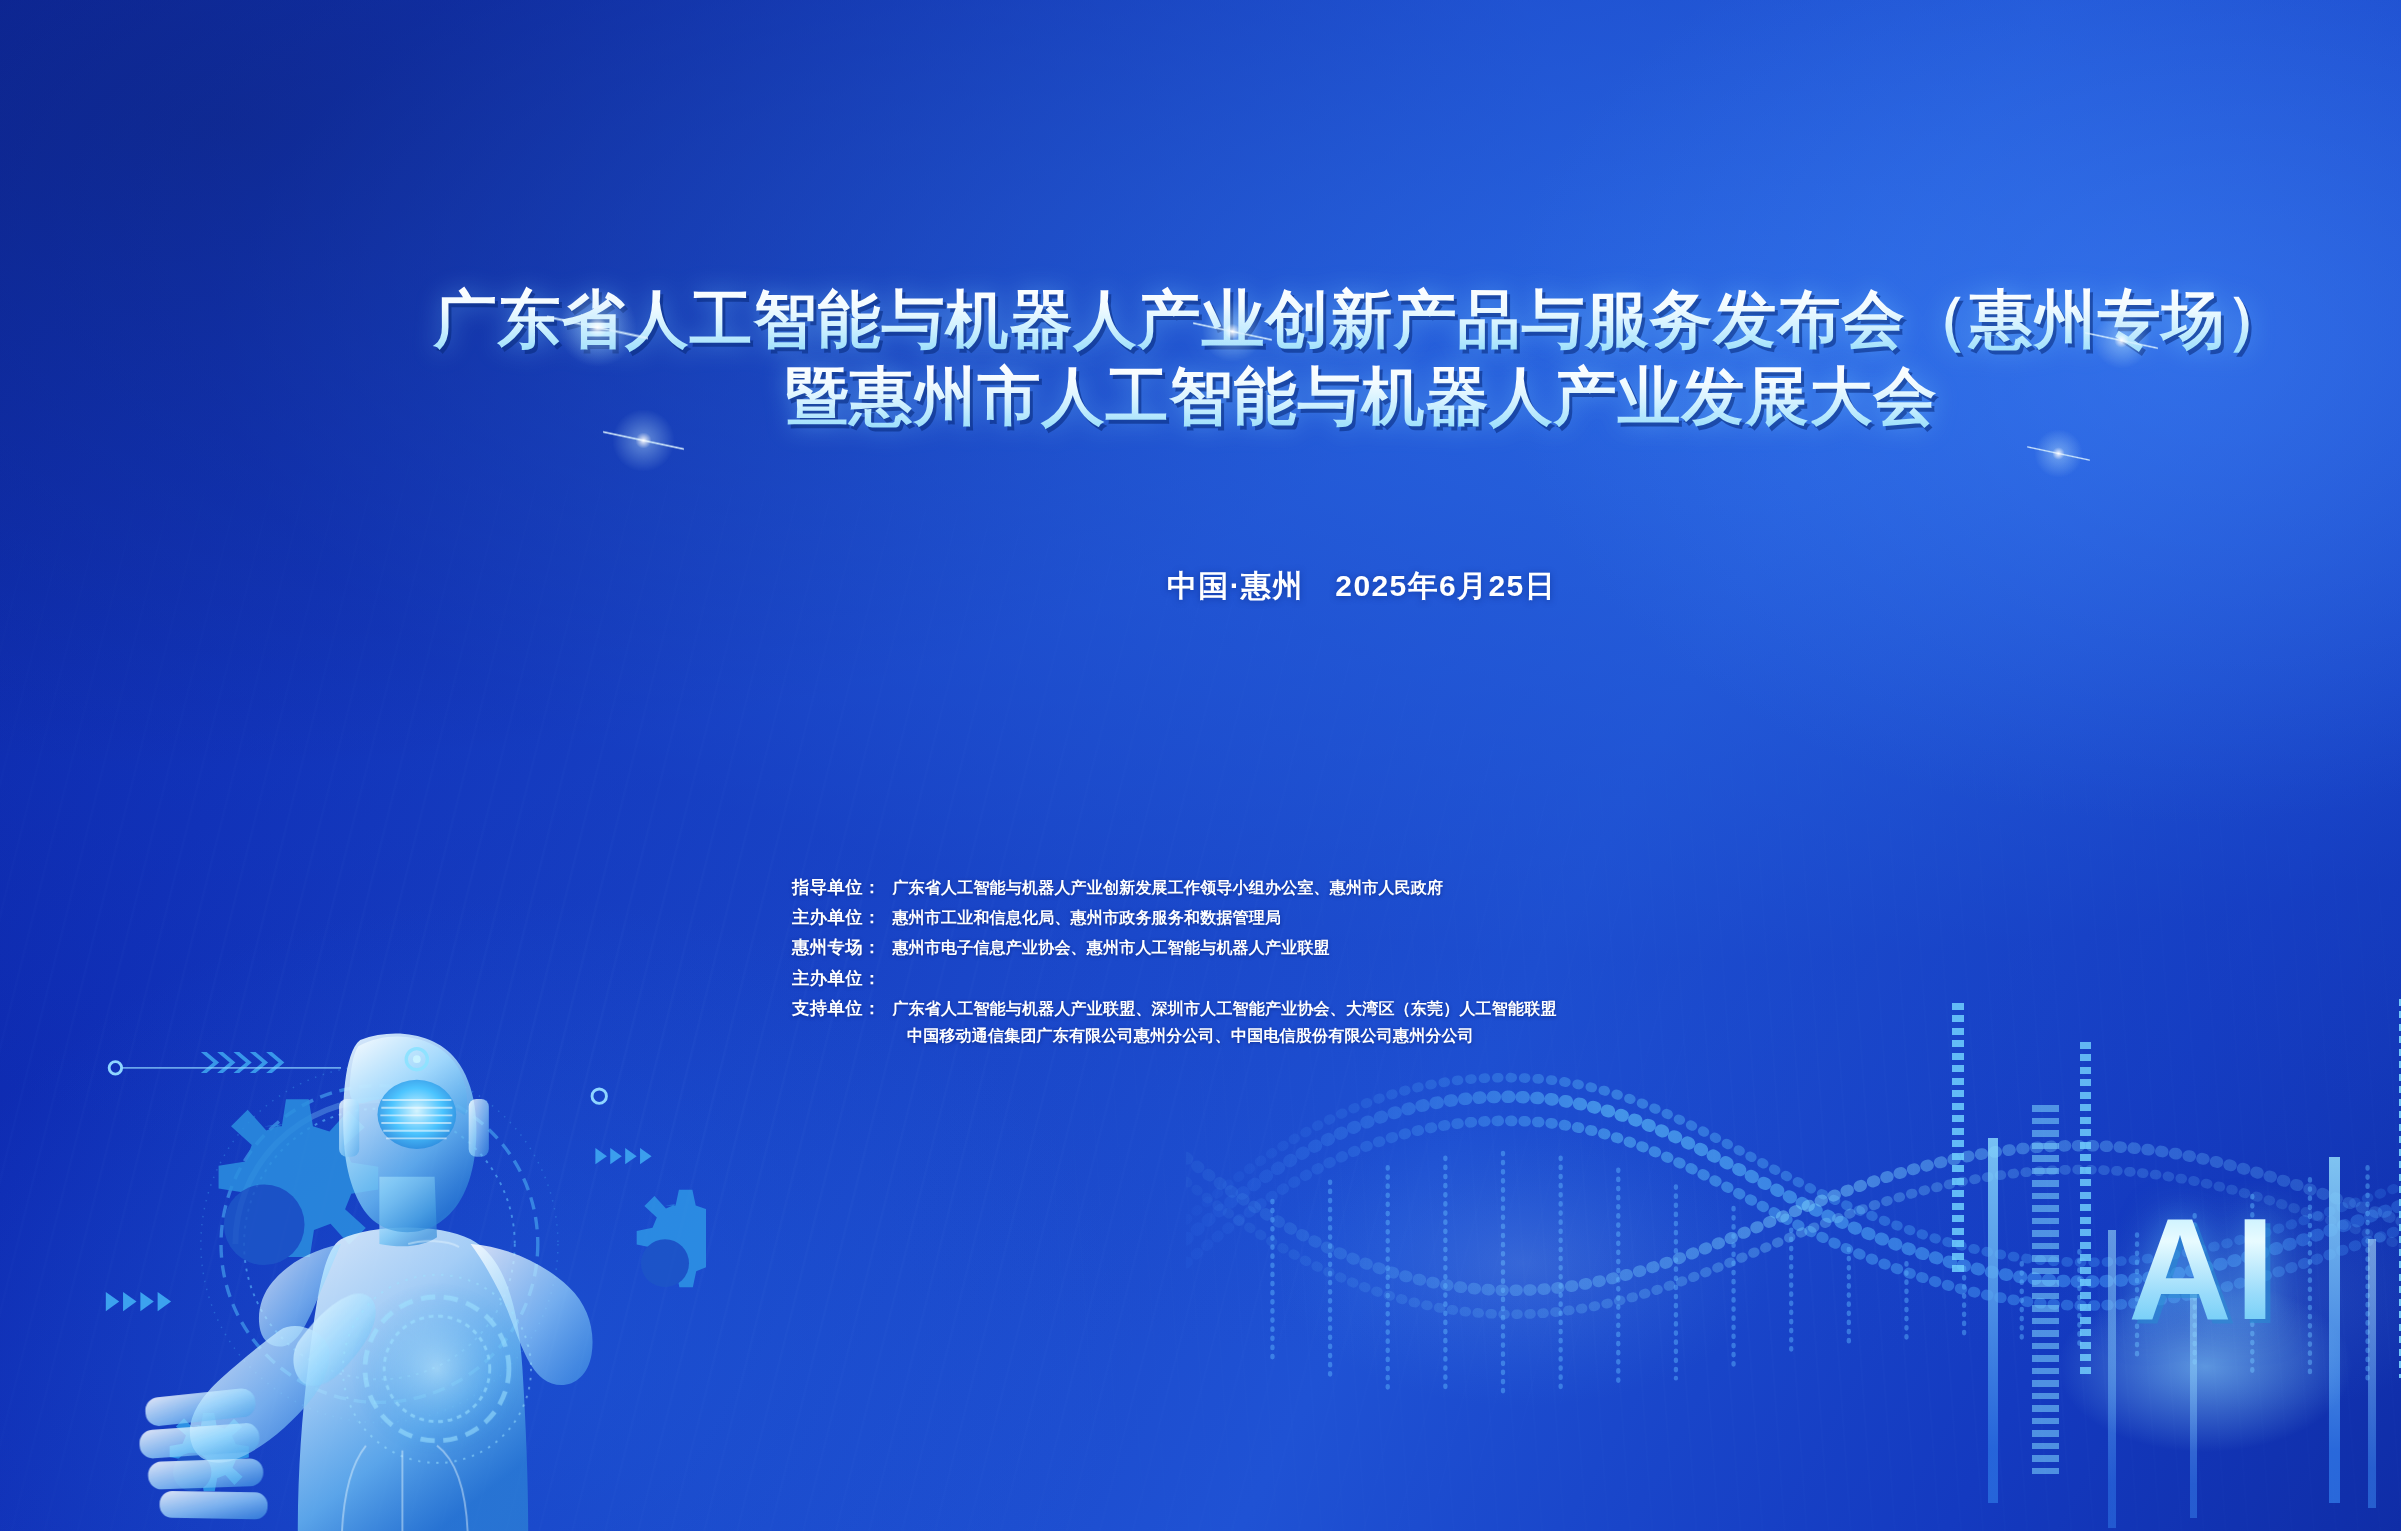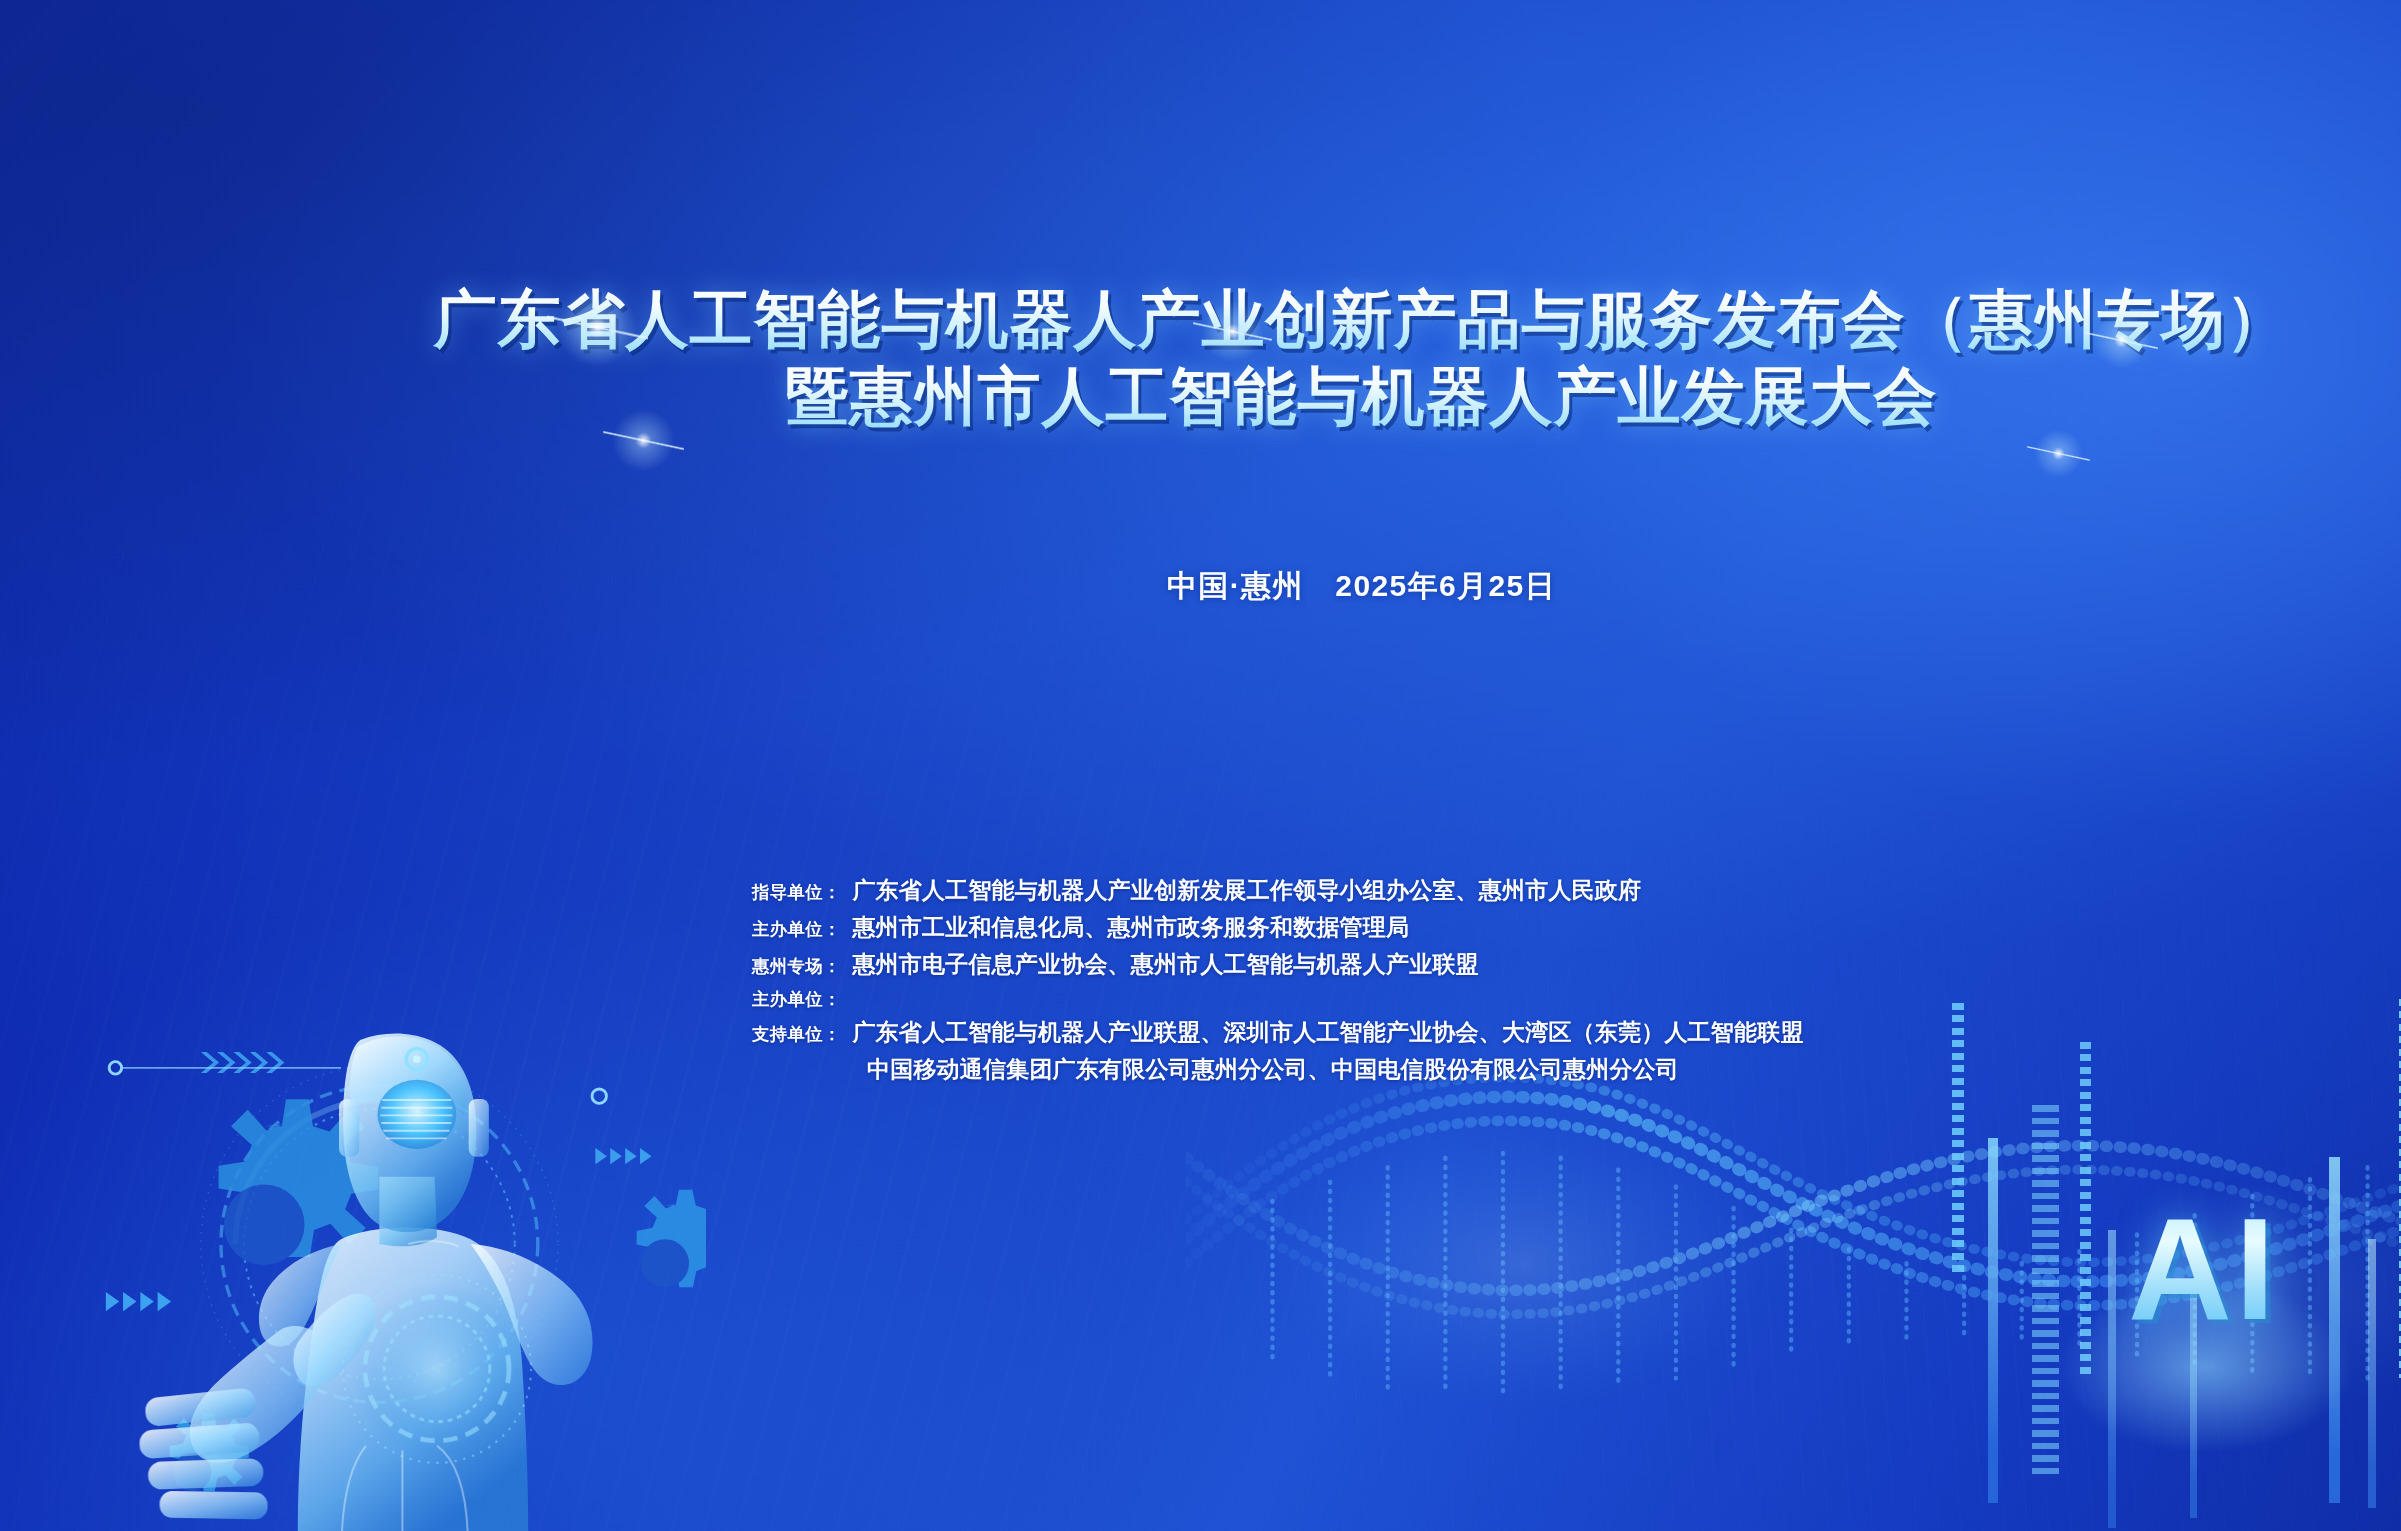--- a/index.html
+++ b/index.html
@@ -63,25 +63,25 @@
   .sp2{left:1182px;top:281px;transform:scale(.78);}
   .sp3{left:2071px;top:290px;transform:scale(.72);}
   .sp4{left:593px;top:390px;transform:scale(.8);}
   .sp5{left:2008px;top:403px;transform:scale(.62);}
 
   .subtitle{position:absolute;left:0;right:0;top:566px;text-align:center;
     color:#ffffff;font-size:30px;font-weight:bold;letter-spacing:1.4px;white-space:nowrap;
     text-shadow:0 1.4px 6.7px rgba(8,40,130,.55);}
 
   
-  .orgs{position:absolute;left:752px;top:875px;width:1297px;}
+  .orgs{position:absolute;left:792px;top:875px;width:1297px;}
   .org-row{display:flex;align-items:baseline;margin-bottom:6.2px;white-space:nowrap;}
   .org-label{color:#ffffff;font-size:17.3px;font-weight:bold;letter-spacing:0.5px;
     flex:0 0 auto;text-shadow:0 1px 3.8px rgba(5,30,110,.6);}
-  .org-val{color:#ffffff;font-size:23px;font-weight:bold;letter-spacing:0.2px;
+  .org-val{color:#ffffff;font-size:16px;font-weight:bold;letter-spacing:0.2px;
     margin-left:11.5px;text-shadow:0 1px 3.8px rgba(5,30,110,.6);font-family:Liberation Serif, serif;}
   .org-row.cont .org-val{margin-left:115px;}
 
   
   .robot{position:absolute;left:72px;bottom:0;width:634px;height:624px;}
 
   
   .waves{position:absolute;right:0;bottom:0;width:1537px;height:600px;}
   .ai-wrap{position:absolute;left:2128px;top:1198px;}
   .ai-text{

